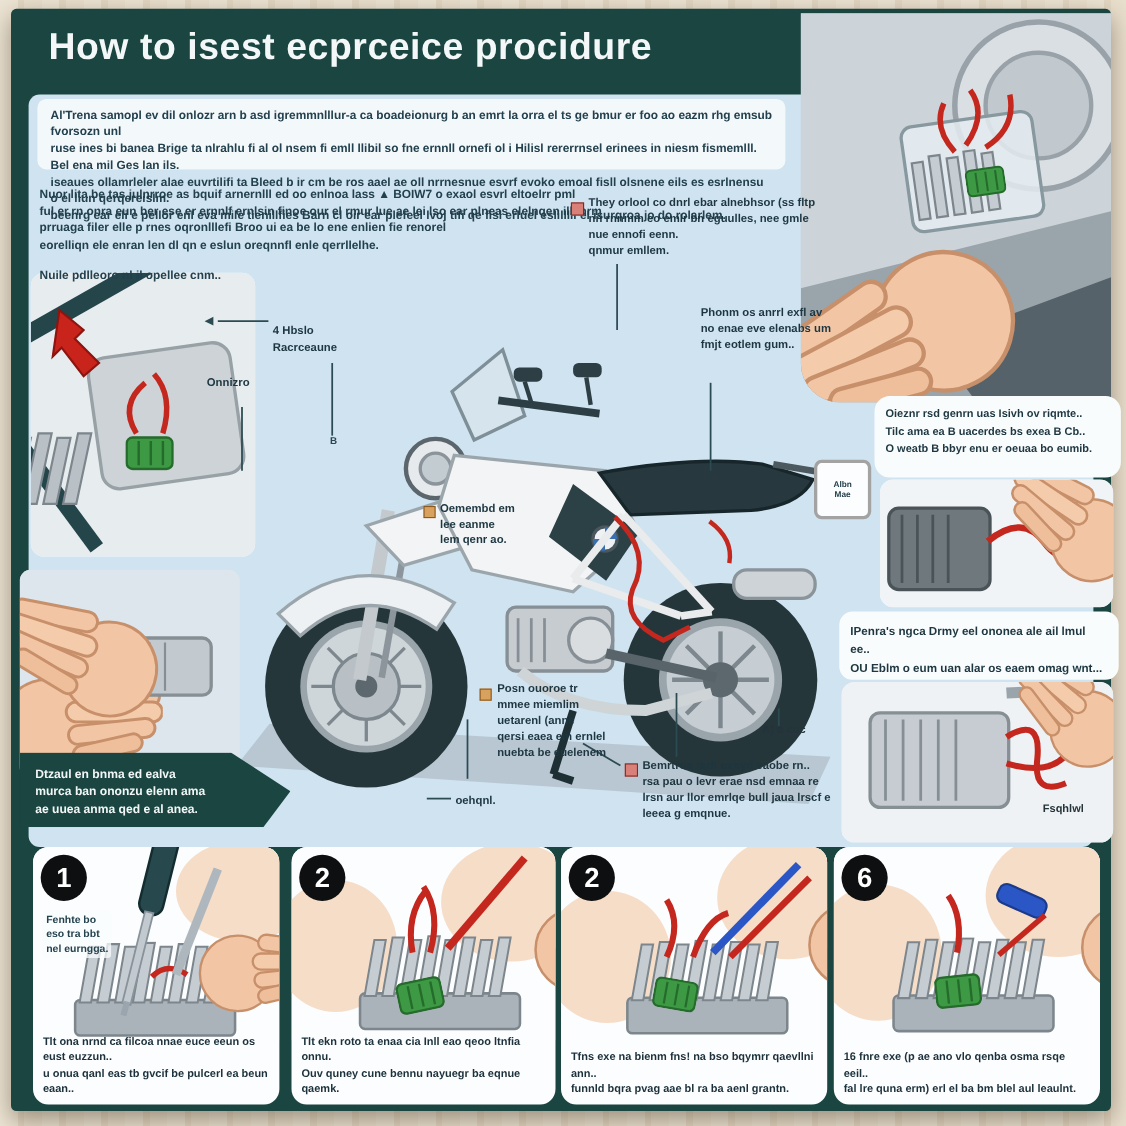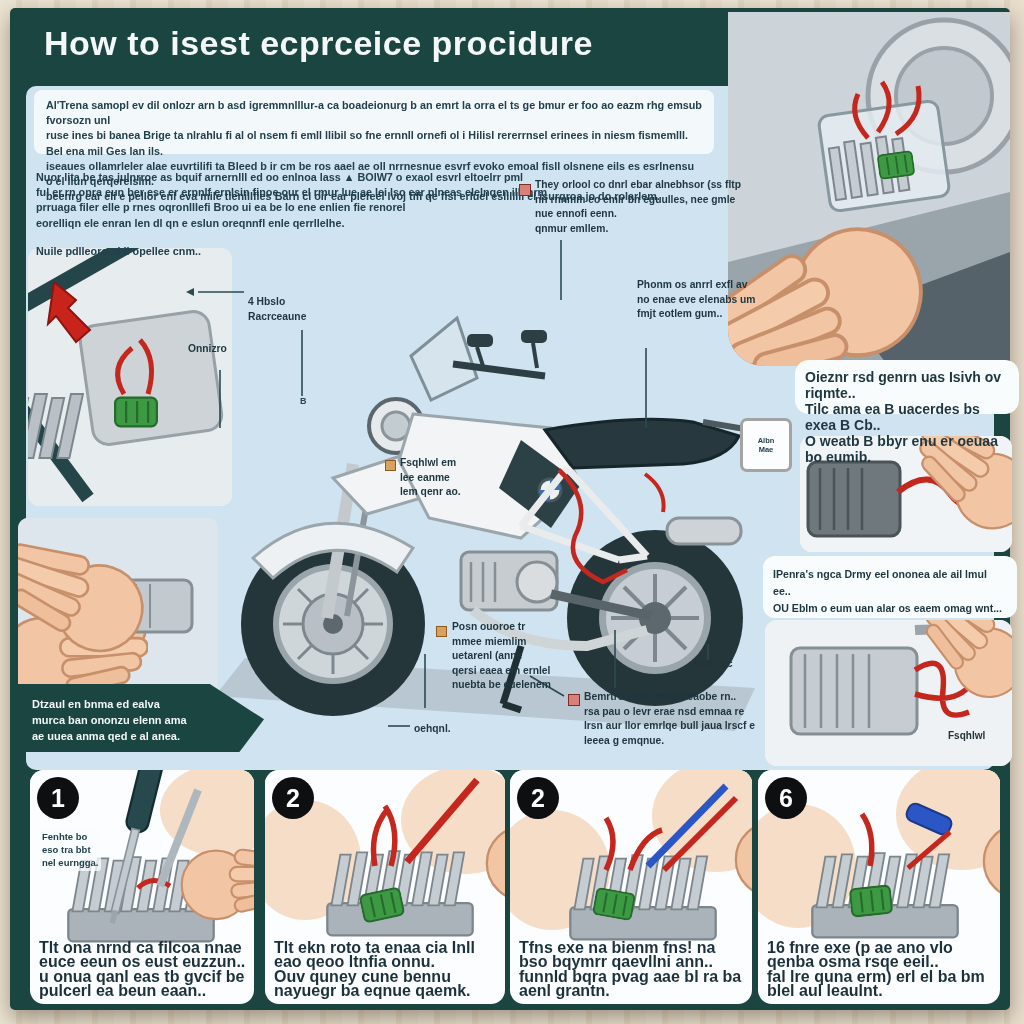--- a/index.html
+++ b/index.html
@@ -16,34 +16,34 @@
     padding:8px 12px;box-sizing:border-box;}
   .callout{position:absolute;color:#1d3640;font-size:10.3px;font-weight:700;line-height:14.6px;z-index:5;}
   .sq{position:absolute;width:10px;height:10px;border:1px solid #7e2c26;z-index:5;}
   .sq.red{background:#d98079;}
   .sq.orange{background:#d9a15e;border-color:#8a5a1e;}
   .inset{position:absolute;overflow:hidden;z-index:2;}
   .white-card{background:#f7fafc;border-radius:12px;}
   .band{position:absolute;left:8px;top:676px;width:246px;height:68px;background:#1a4540;z-index:4;
     clip-path:polygon(0 0,78% 0,100% 52%,90% 100%,0 100%);padding:12px 10px 0 14px;box-sizing:border-box;
     color:#f2f6f7;font-size:11px;font-weight:700;line-height:16px;}
-  .bubble{position:absolute;left:785px;top:352px;width:224px;height:54px;background:#f9fcfd;border-radius:14px;
-    padding:9px 10px;box-sizing:border-box;z-index:5;color:#1d3640;font-size:14px;font-weight:700;line-height:16px;}
+  .bubble{position:absolute;left:785px;top:352px;width:224px;height:74px;background:#f9fcfd;border-radius:14px;
+    padding:9px 10px;box-sizing:border-box;z-index:5;color:#1d3640;font-size:10px;font-weight:700;line-height:16px;}
   .mid-box{position:absolute;left:753px;top:548px;width:254px;height:62px;background:#f9fcfd;border-radius:12px;
     padding:10px 10px;box-sizing:border-box;z-index:5;color:#1d3640;font-size:10.6px;font-weight:700;line-height:17px;}
   .tag-box{position:absolute;left:730px;top:410px;width:46px;height:48px;background:#fbfdfe;border:3px solid #a3a3a3;
     border-radius:7px;z-index:4;display:flex;align-items:center;justify-content:center;text-align:center;
     font-size:7.5px;font-weight:700;color:#25414c;line-height:9px;}
   .lines-overlay{position:absolute;left:0;top:0;width:1000px;height:1002px;z-index:3;pointer-events:none;}
   .bottom-band{position:absolute;left:0;top:754px;width:1000px;height:248px;z-index:6;}
   .step-panel{position:absolute;top:8px;height:234px;background:#fbfdfe;border-radius:14px;overflow:hidden;}
   .badge{position:absolute;left:7px;top:7px;width:42px;height:42px;border-radius:50%;background:#0d0f10;color:#fff;
     display:flex;align-items:center;justify-content:center;font-size:25px;font-weight:800;z-index:3;}
   .scene{position:absolute;left:0;top:0;width:100%;height:176px;}
-  .caption{position:absolute;left:9px;right:7px;bottom:5px;color:#1c313b;font-size:16px;font-weight:700;line-height:14.6px;z-index:3;}
+  .caption{position:absolute;left:9px;right:7px;bottom:5px;color:#1c313b;font-size:10px;font-weight:700;line-height:14.6px;z-index:3;}
   .side-note{position:absolute;left:9px;top:58px;z-index:3;color:#24424e;font-size:9.5px;font-weight:700;line-height:13px;
     background:rgba(250,252,253,.75);padding:2px 3px;border-radius:3px;}
   .reg-label{position:absolute;left:938px;top:722px;z-index:5;color:#24333a;font-size:10px;font-weight:700;}
   .wheel-label{position:absolute;left:683px;top:650px;z-index:5;color:#25333a;font-size:10px;font-weight:700;}
   .tick-b{position:absolute;left:290px;top:388px;z-index:5;color:#2c4651;font-size:9px;font-weight:700;}
 </style>
 </head>
 <body>
 
 <svg width="0" height="0" style="position:absolute" aria-hidden="true">
@@ -114,21 +114,21 @@
     <div class="callout pre" style="left:627px;top:270px;width:160px;">Phonm os anrrl exfl av
 no enae eve elenabs um
 fmjt eotlem gum..</div>
 
     <div class="callout pre" style="left:238px;top:275px;width:110px;margin-top:12px;">4 Hbslo
 Racrceaune</div>
     <div class="callout" style="left:178px;top:334px;">Onnizro</div>
     <div class="tick-b">B</div>
 
     <span class="sq orange" style="left:375px;top:452px;width:9px;height:9px;"></span>
-    <div class="callout pre" style="left:390px;top:448px;width:110px;">Fsqhlwl em
+    <div class="callout pre" style="left:390px;top:448px;width:110px;">Oemembd em
 lee eanme
 lem qenr ao.</div>
 
     <span class="sq orange" style="left:426px;top:618px;width:9px;height:9px;"></span>
     <div class="callout pre" style="left:442px;top:612px;width:150px;">Posn ouoroe tr
 mmee miemlim
 uetarenl (anne
 qersi eaea em ernlel
 nuebta be euelenem</div>
     <div class="callout" style="left:404px;top:714px;">oehqnl.</div>

